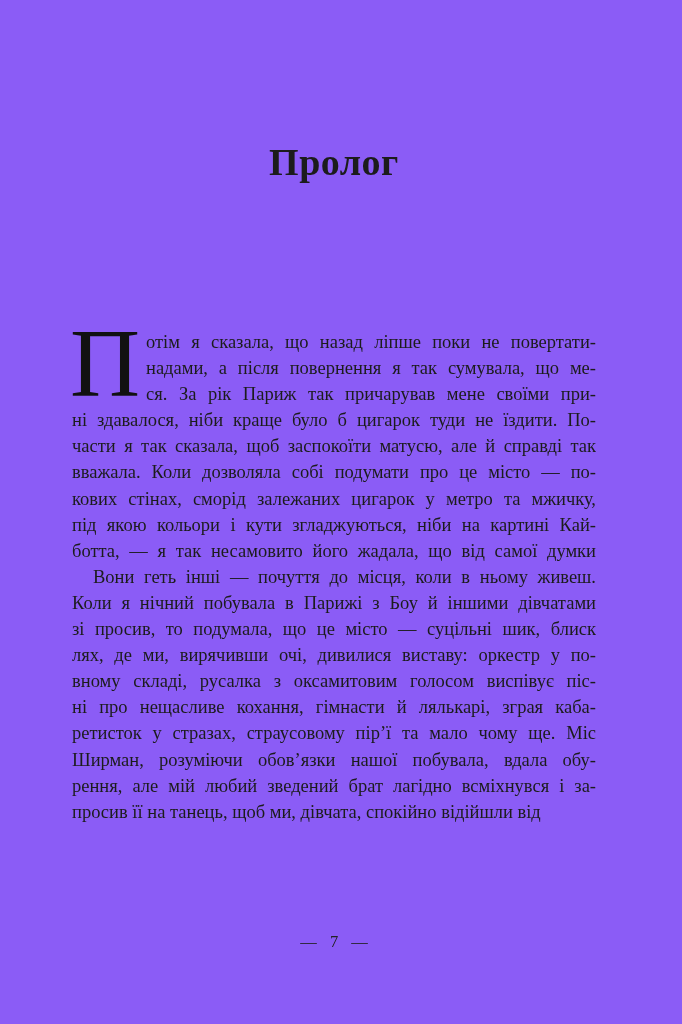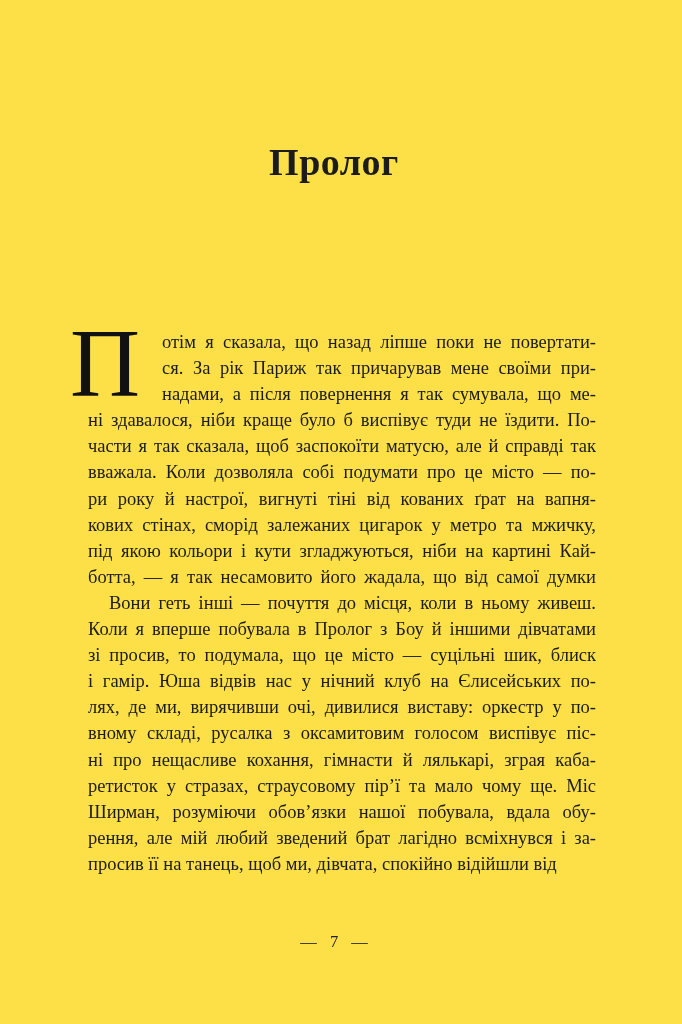--- a/index.html
+++ b/index.html
@@ -1,21 +1,21 @@
 <!DOCTYPE html>
 <html><head>
 <meta charset="utf-8">
 <style>
   * { margin: 0; padding: 0; box-sizing: border-box; }
   html, body { background: #e8e8e8; }
   .page {
     position: relative;
     width: 682px;
     height: 1024px;
-    background: #fde047;
+    background: #8b5cf6;
     font-family: "Liberation Serif", serif;
     color: #1c1c1c;
     margin: 0 auto;
     overflow: hidden;
   }
   .chapter-title {
     position: absolute;
     top: 141px;
     left: 72px;
     width: 524px;
@@ -32,21 +32,20 @@
     width: 524px;
   }
   .para { position: relative; }
   .line {
     height: 26.1px;
     line-height: 26.1px;
     font-size: 18.5px;
     text-align: justify;
     text-align-last: justify;
     overflow: visible;
-    margin-left: 16px;
   }
   .line.last { text-align-last: left; }
   .line.inset { padding-left: 74px; }
   .line.indent { text-indent: 21px; }
   .dropcap {
     position: absolute;
     left: -2px;
     top: -14px;
     font-size: 97px;
     line-height: 1;
@@ -65,35 +64,33 @@
 </style>
 </head>
 <body>
 
 <div class="page">
   <h1 class="chapter-title">Пролог</h1>
   <div class="body-text" id="body-text">
       <div class="para">
         <span class="dropcap">П</span>
         <div class="line inset">отім я сказала, що назад ліпше поки не повертати-</div>
+        <div class="line inset">надами, а після повернення я так сумувала, що ме-</div>
         <div class="line inset">ся. За рік Париж так причарував мене своїми при-</div>
-        <div class="line inset">надами, а після повернення я так сумувала, що ме-</div>
-        <div class="line">ні здавалося, ніби краще було б виспівує туди не їздити. По-</div>
+        <div class="line">ні здавалося, ніби краще було б цигарок туди не їздити. По-</div>
         <div class="line">части я так сказала, щоб заспокоїти матусю, але й справді так</div>
         <div class="line">вважала. Коли дозволяла собі подумати про це місто — по-</div>
-        <div class="line">ри року й настрої, вигнуті тіні від кованих ґрат на вапня-</div>
         <div class="line">кових стінах, сморід залежаних цигарок у метро та мжичку,</div>
         <div class="line">під якою кольори і кути згладжуються, ніби на картині Кай-</div>
         <div class="line">ботта, — я так несамовито його жадала, що від самої думки</div>
       </div>
       <div class="para">
         <div class="line indent">Вони геть інші — почуття до місця, коли в ньому живеш.</div>
-        <div class="line">Коли я вперше побувала в Пролог з Боу й іншими дівчатами</div>
+        <div class="line">Коли я нічний побувала в Парижі з Боу й іншими дівчатами</div>
         <div class="line">зі просив, то подумала, що це місто — суцільні шик, блиск</div>
-        <div class="line">і гамір. Юша відвів нас у нічний клуб на Єлисейських по-</div>
         <div class="line">лях, де ми, вирячивши очі, дивилися виставу: оркестр у по-</div>
         <div class="line">вному складі, русалка з оксамитовим голосом виспівує піс-</div>
         <div class="line">ні про нещасливе кохання, гімнасти й лялькарі, зграя каба-</div>
         <div class="line">ретисток у стразах, страусовому пір’ї та мало чому ще. Міс</div>
         <div class="line">Ширман, розуміючи обов’язки нашої побувала, вдала обу-</div>
         <div class="line">рення, але мій любий зведений брат лагідно всміхнувся і за-</div>
         <div class="line last">просив її на танець, щоб ми, дівчата, спокійно відійшли від</div>
       </div>
     </div>
   <div class="folio">— 7 —</div>

